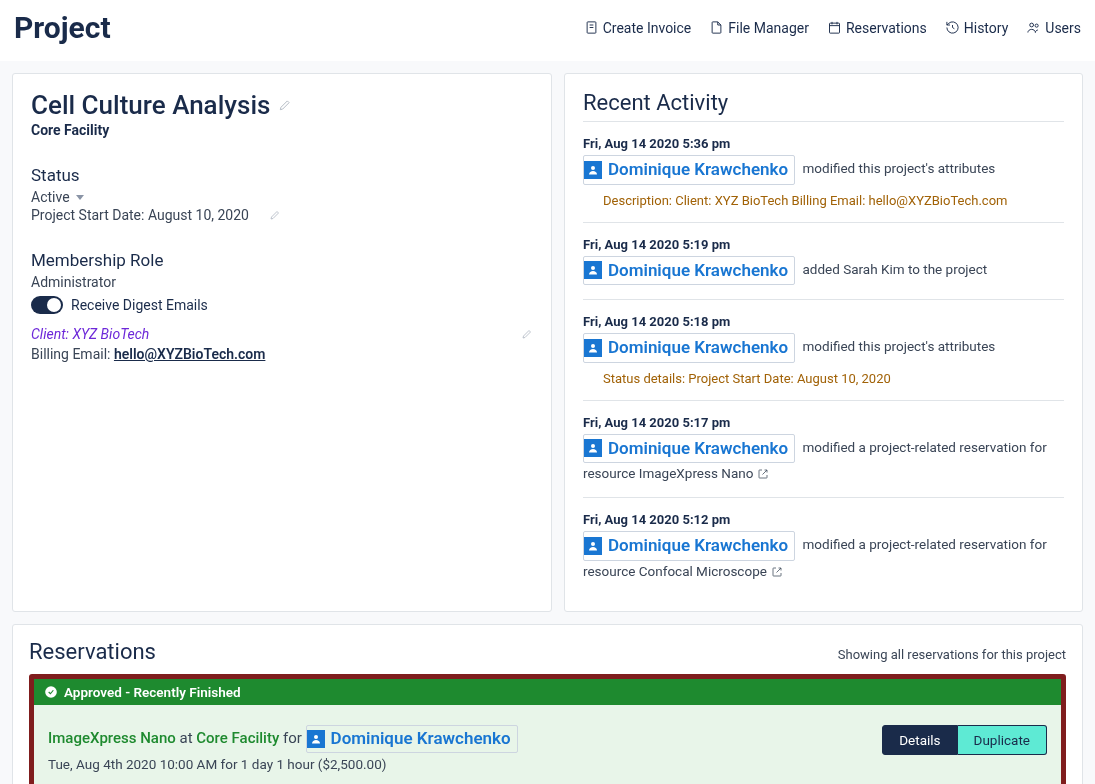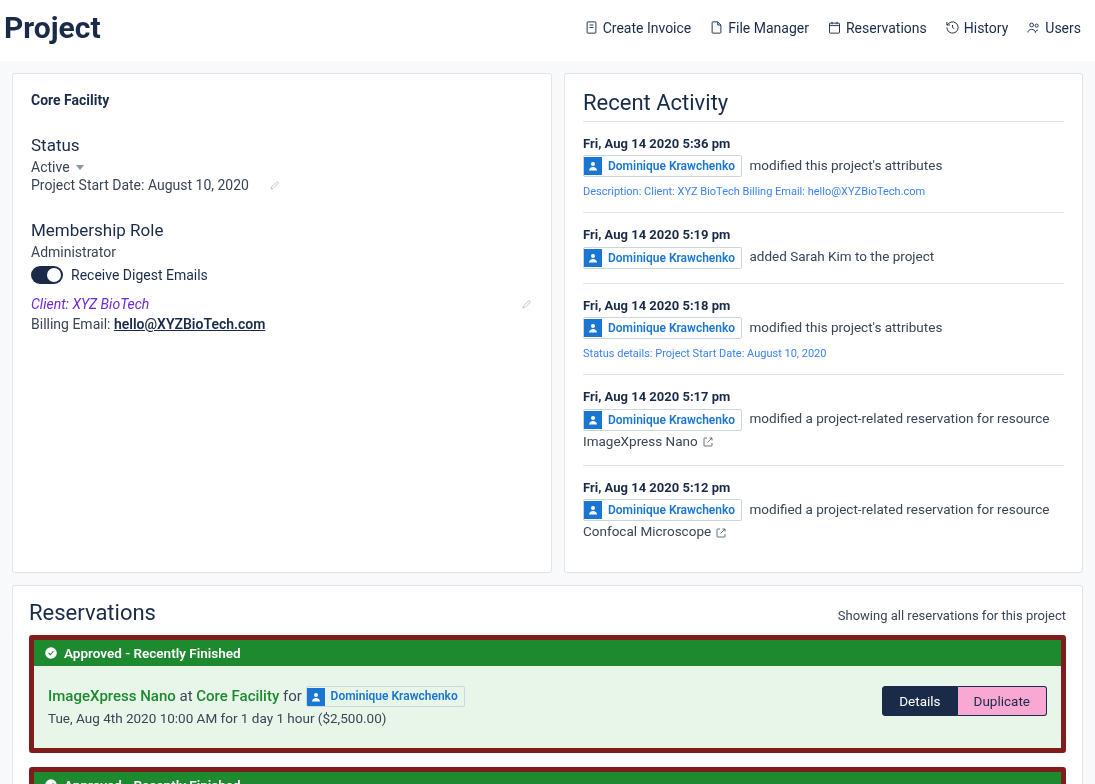--- a/index.html
+++ b/index.html
@@ -6,21 +6,21 @@
     body {
       font-family: -apple-system, BlinkMacSystemFont, "Segoe UI", Roboto, Helvetica, Arial, sans-serif;
       background: #f8f9fb;
       color: #1a2332;
       font-size: 14px;
     }
     .header {
       display: flex;
       justify-content: space-between;
       align-items: center;
-      padding: 10px 14px 16px 4px;
+      padding: 10px 14px 16px 14px;
       background: #fff;
     }
     .page-title {
       font-size: 30px;
       font-weight: 700;
       color: #1a2b4a;
     }
     .top-nav {
       display: flex;
       gap: 18px;
@@ -79,37 +79,37 @@
 
     .desc-row { display: flex; justify-content: space-between; align-items: center; margin-top: 12px; color: #6d28d9; font-size: 14px; font-style: italic;}
     .billing-row { margin-top: 4px; color: #3a4556; font-size: 14px;}
     .billing-row a { color: #1a2b4a; text-decoration: underline; font-weight: 600; }
 
     .activity-title { font-size: 22px; font-weight: 400; color: #1a2b4a; margin-bottom: 6px;}
 
     .activity-item { border-top: 1px solid #e0e4e8; padding: 14px 0; }
     .activity-time { font-weight: 700; color: #1a2b4a; font-size: 13px; margin-bottom: 4px;}
     .activity-body { color: #3a4556; font-size: 13.5px; line-height: 1.5;}
-    .activity-detail { margin-top: 8px; color: #3b82f6; font-size: 11px;}
+    .activity-detail { margin-top: 8px; margin-left: 20px; color: #a16207; font-size: 13px;}
     .user-chip {
       display: inline-flex; align-items: center;
       border: 1px solid #cdd5e0; border-radius: 2px;
       overflow: hidden; vertical-align: middle;
       margin-right: 4px;
       cursor: pointer;
     }
     .user-chip-icon {
       background: #1976d2; color: #fff;
       width: 18px; height: 18px; display: flex;
       align-items: center; justify-content: center;
       font-size: 12px;
     }
     .user-chip-name {
       color: #1976d2; font-weight: 600;
-      padding: 1px 6px; font-size: 12px;
+      padding: 1px 6px; font-size: 17px;
     }
     .ext-link-icon { width: 12px; height: 12px; stroke: #3a4556; fill: none; stroke-width: 1.5; vertical-align: middle; margin-left: 4px; cursor: pointer;}
 
     .reservations-section { margin: 12px 12px 0 12px; background:#fff; border: 1px solid #e0e4e8; border-radius: 3px; padding: 14px 16px 16px 16px;}
     .reservations-header { display: flex; justify-content: space-between; align-items: baseline; margin-bottom: 10px;}
     .reservations-title { font-size: 22px; color: #1a2b4a; }
     .reservations-sub { font-size: 13px; color: #3a4556; }
 
     .res-card { border: 5px solid #7f1d1d; border-radius: 3px; margin-bottom: 14px; overflow: hidden; }
     .res-status-bar { background: #1e8a2f; color: #fff; padding: 5px 10px; display: flex; align-items: center; gap: 6px; font-size: 13.5px; font-weight: 600;}
@@ -122,21 +122,21 @@
     .res-at { color: #3a4556; font-weight: 400;}
     .res-time { font-size: 13.5px; color: #3a4556; margin-top: 2px;}
 
     .res-buttons { display: flex; flex-direction: column; gap: 6px; align-items: flex-end; text-align: center;}
     .btn-row { display: flex; }
     .btn {
       padding: 6px 16px; font-size: 13.5px; cursor: pointer;
       border: 1px solid #1a2b4a;
     }
     .btn-dark { background: #1a2b4a; color: #fff; }
-    .btn-light { background: #f9a8d4; color: #1a2b4a; }
+    .btn-light { background: #5eead4; color: #1a2b4a; }
     .btn-row .btn:first-child { border-top-left-radius: 3px; border-bottom-left-radius: 3px;}
     .btn-row .btn:last-child { border-top-right-radius: 3px; border-bottom-right-radius: 3px; border-left: none;}
   </style>
 </head>
 <body>
 
 <div class="header">
   <div class="page-title">Project</div>
   <div class="top-nav">
     <div class="top-nav-item">
@@ -179,20 +179,26 @@
           <circle cx="17" cy="9" r="2.5"></circle>
           <path d="M15 20c0-2 2-4 4-4"></path>
         </svg>
       <span>Users</span>
     </div>
   </div>
 </div>
 
 <div class="main-grid">
   <div class="card project-card">
+    <div class="project-title-row">
+      <span class="project-title">Cell Culture Analysis</span>
+      <svg class="pencil-icon" viewBox="0 0 24 24">
+          <path d="M4 20l4-1 11-11-3-3L5 16z"></path>
+        </svg>
+    </div>
     <div class="facility-name">Core Facility</div>
 
     <div class="section-label">Status</div>
     <div class="status-row">
       <span>Active</span>
       <span class="caret-down"></span>
     </div>
     <div class="start-date-row">
       <span>Project Start Date: August 10, 2020</span>
       <svg class="pencil-icon pencil-sm" viewBox="0 0 24 24">

